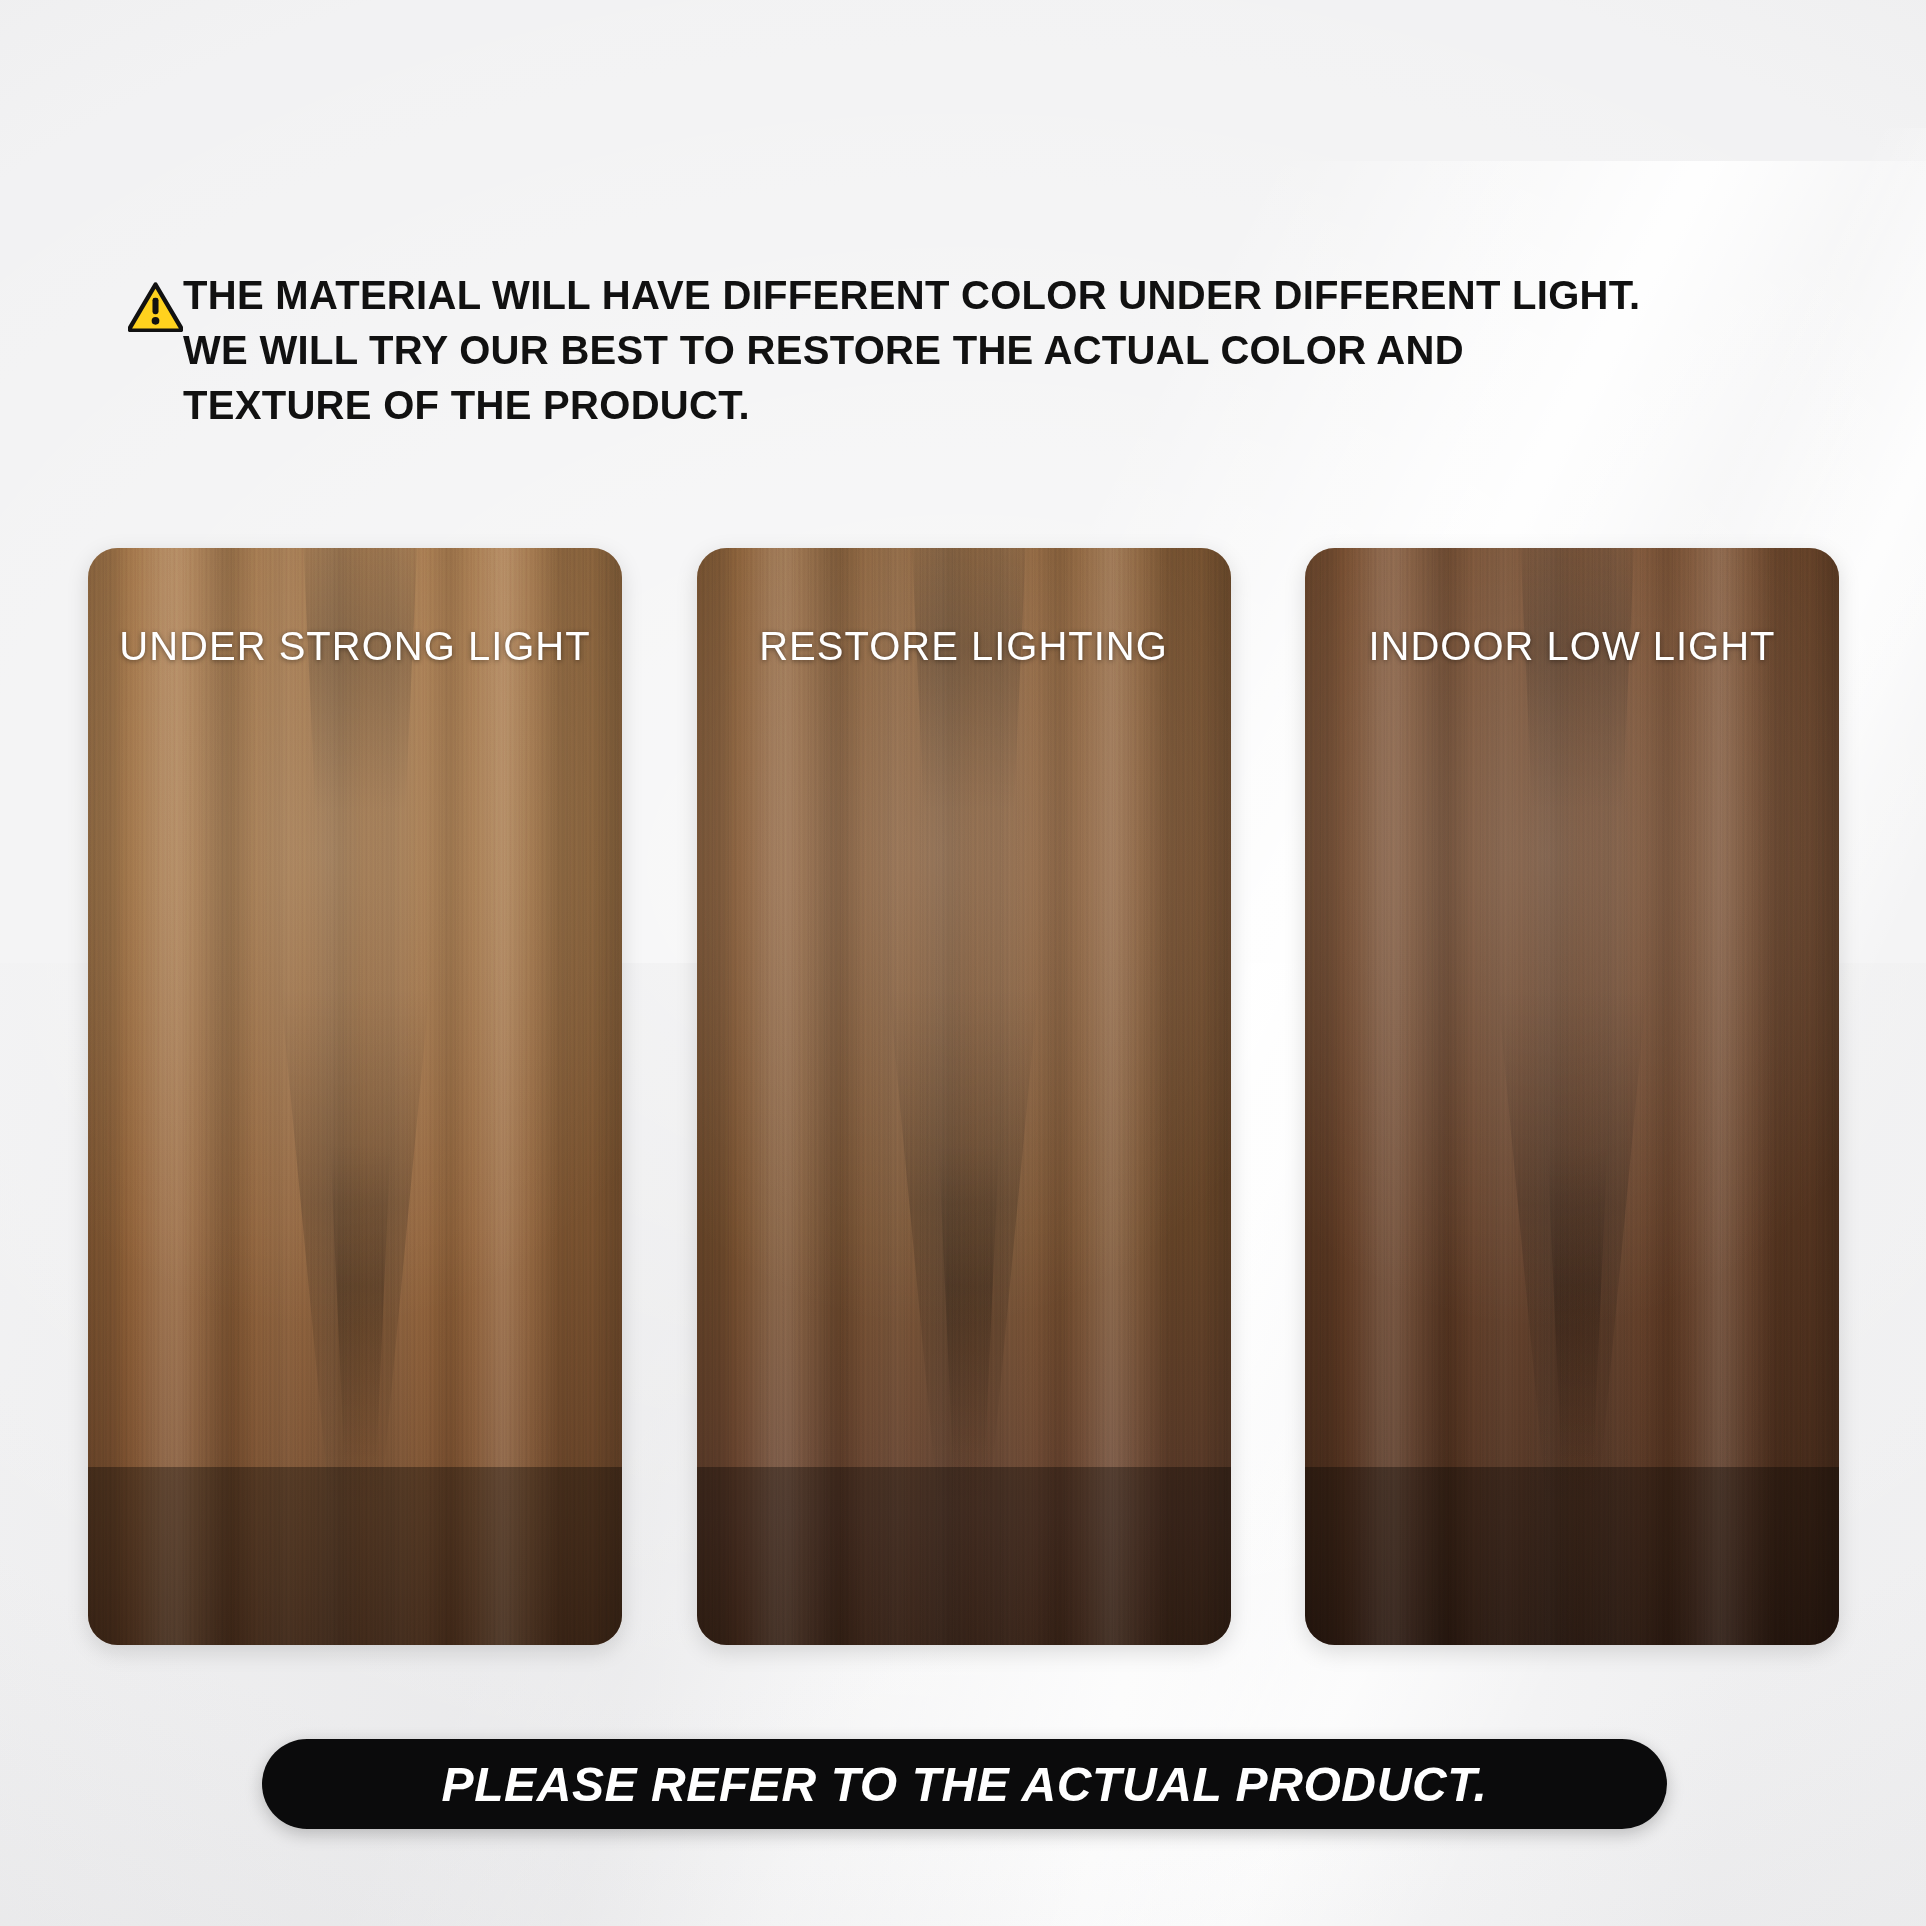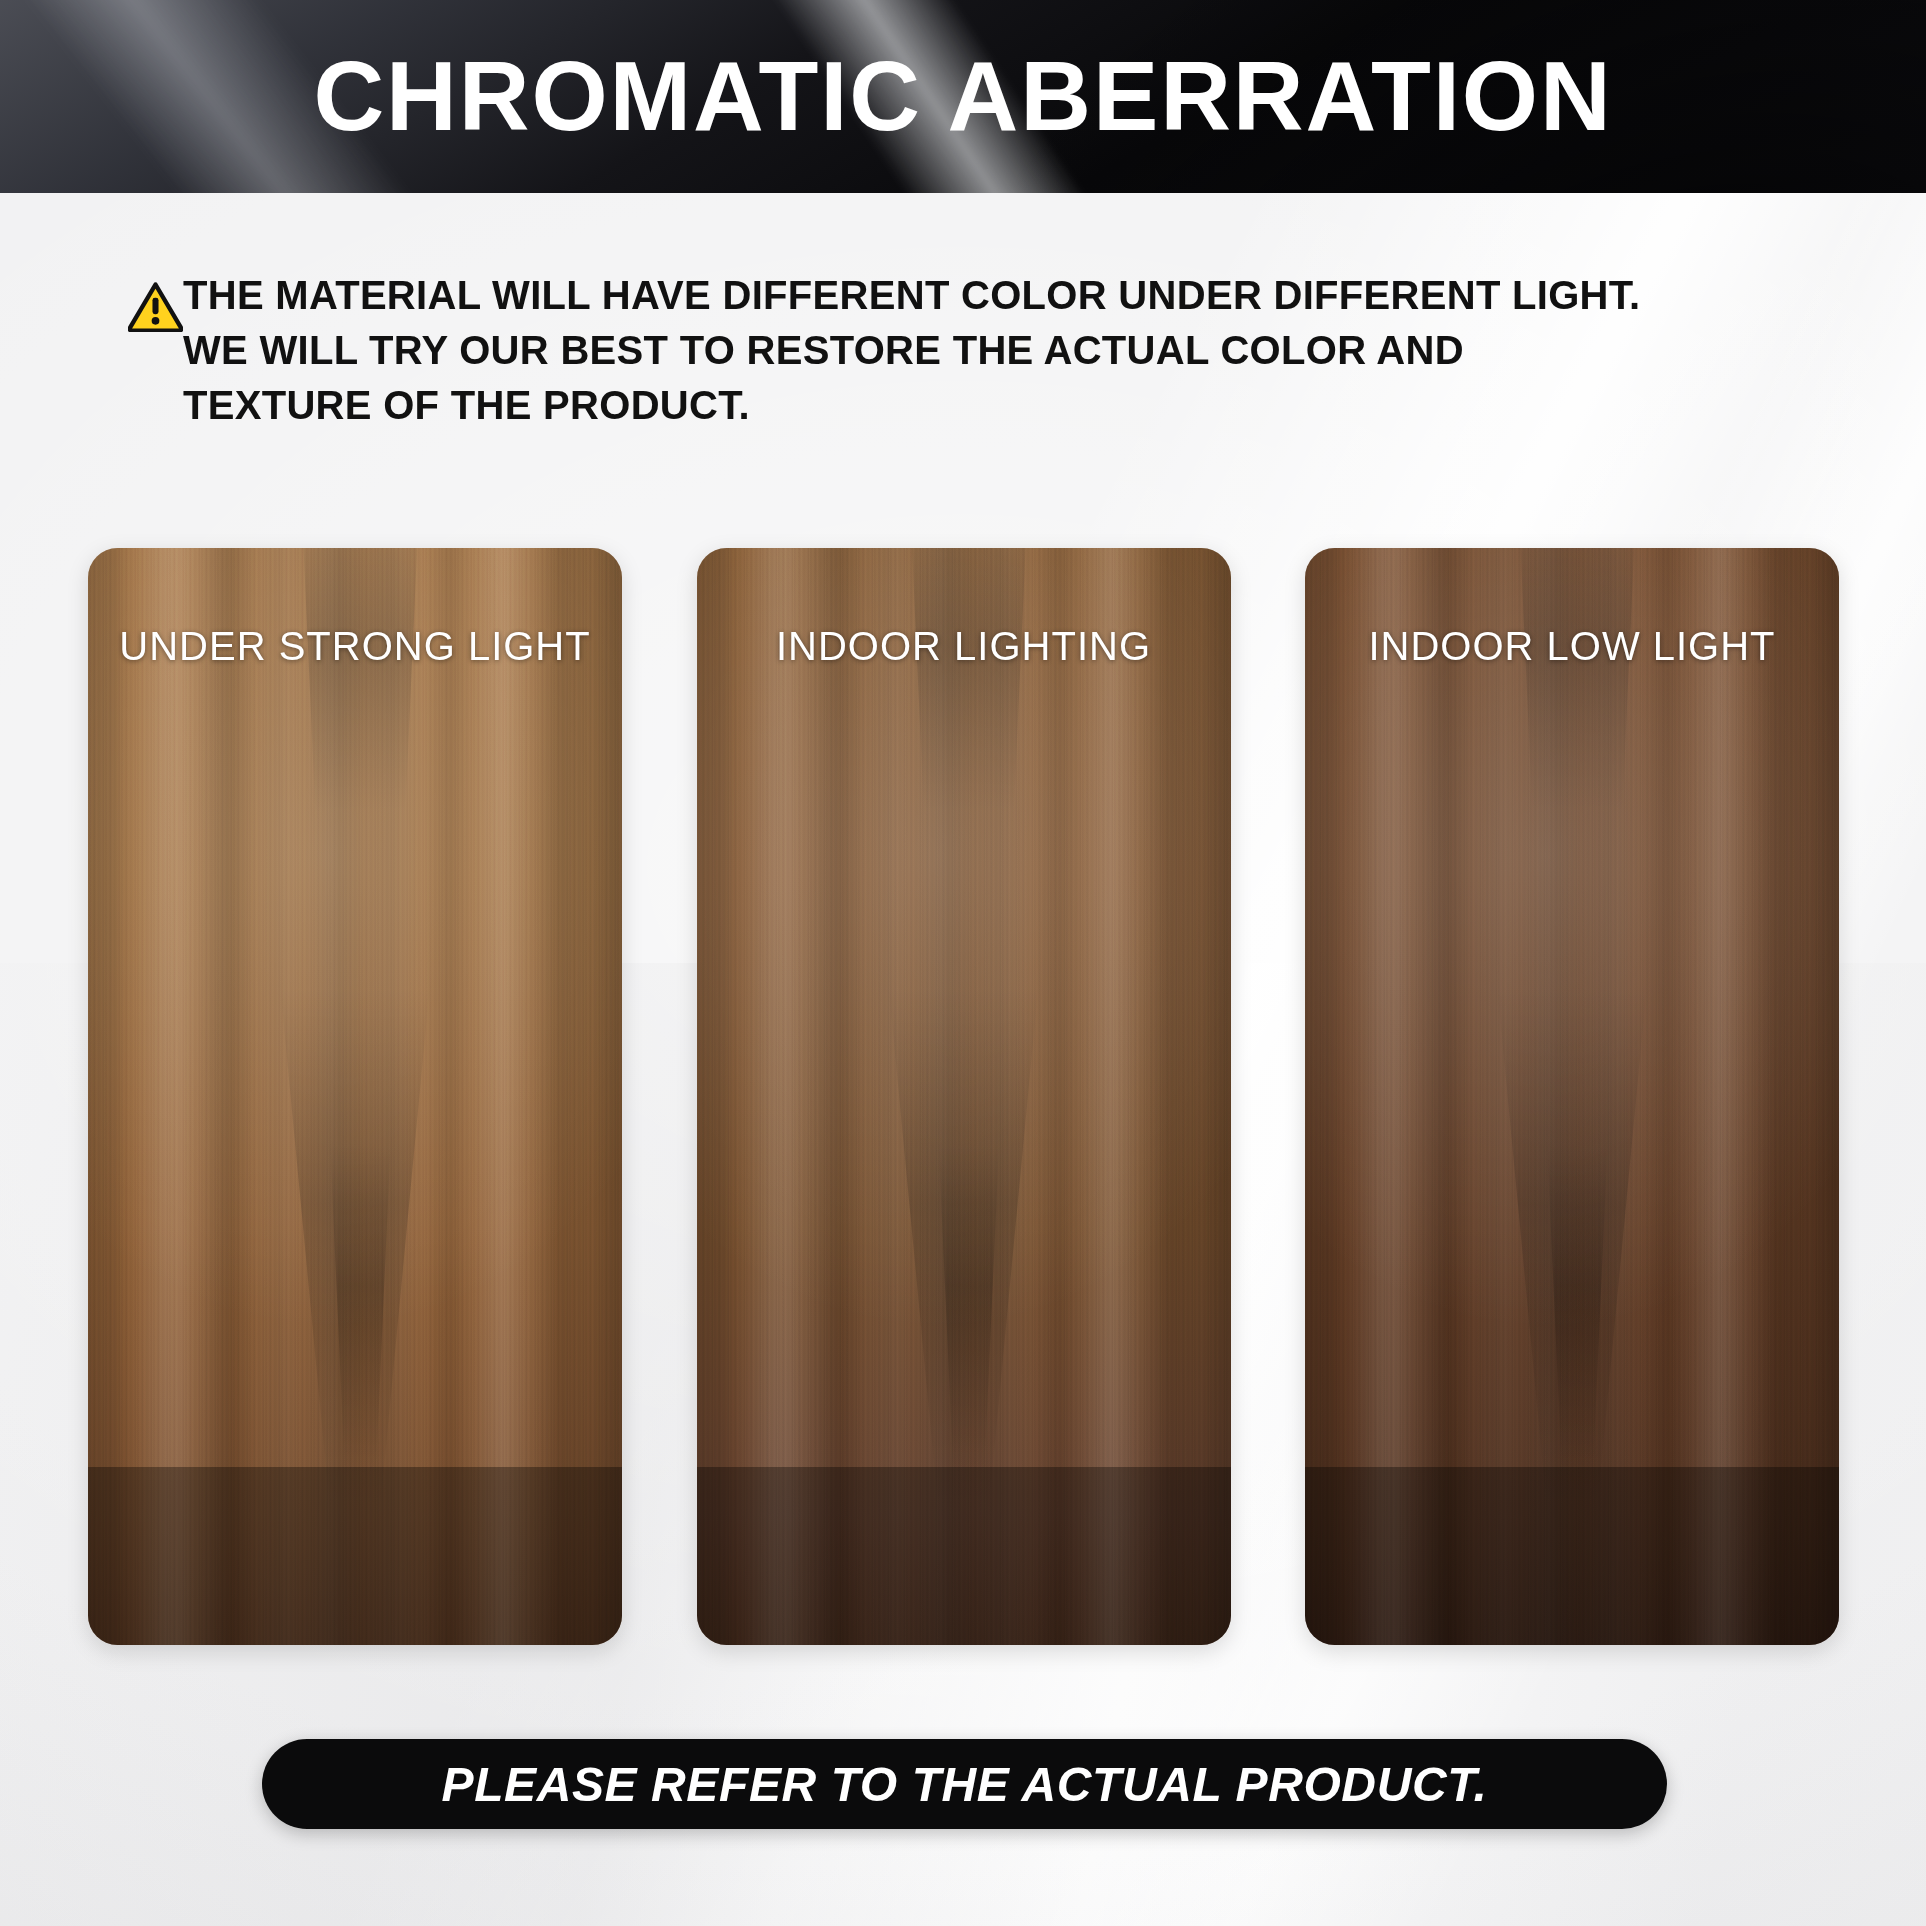--- a/index.html
+++ b/index.html
@@ -318,28 +318,20 @@
 </head>
 <body>
 
 <div class="page">
 
   <div class="bg-sheen-a"></div>
   <div class="bg-sheen-b"></div>
   <div class="bg-sheen-c"></div>
   <div class="bg-vignette"></div>
 
-  <div class="header">
-    <div class="header-grad"></div>
-    <div class="header-streak-3"></div>
-    <div class="header-dark-sweep"></div>
-    <div class="header-streak-1"></div>
-    <div class="header-streak-2"></div>
-    <div class="header-title">CHROMATIC ABERRATION</div>
-  </div>
 
   <div class="notice">
     <svg class="warn-icon" viewBox="0 0 100 92">
       <path d="M50 6 L96 84 Q99 90 92 90 L8 90 Q1 90 4 84 Z" fill="#FFD21E" stroke="#111111" stroke-width="8" stroke-linejoin="round"></path>
       <rect x="44.5" y="30" width="11" height="30" rx="4.5" fill="#111111"></rect>
       <circle cx="50" cy="72" r="7" fill="#111111"></circle>
     </svg>
     <div class="notice-text">THE MATERIAL WILL HAVE DIFFERENT COLOR UNDER DIFFERENT LIGHT.
 WE WILL TRY OUR BEST TO RESTORE THE ACTUAL COLOR AND
 TEXTURE OF THE PRODUCT.</div>
@@ -367,21 +359,21 @@
         <div class="grain-bands"></div>
         <div class="grain-wide"></div>
         <div class="grain-fine"></div>
         <div class="grain-cathedral"></div>
         <div class="grain-cathedral-2"></div>
         <div class="panel-sheen"></div>
       </div>
       <div class="panel-footer">
         <div class="panel-footer-tint"></div>
       </div>
-      <div class="panel-label">INDOOR LIGHTING</div>
+      <div class="panel-label">RESTORE LIGHTING</div>
     </div>
 
     <div class="panel">
       <div class="wood-base" style="background: linear-gradient(to bottom, #7A4E2E 0%, #74492B 30%, #663F26 62%, #543320 88%, #44281A 100%);">
         <div class="grain-bands"></div>
         <div class="grain-wide"></div>
         <div class="grain-fine"></div>
         <div class="grain-cathedral"></div>
         <div class="grain-cathedral-2"></div>
         <div class="panel-sheen"></div>

